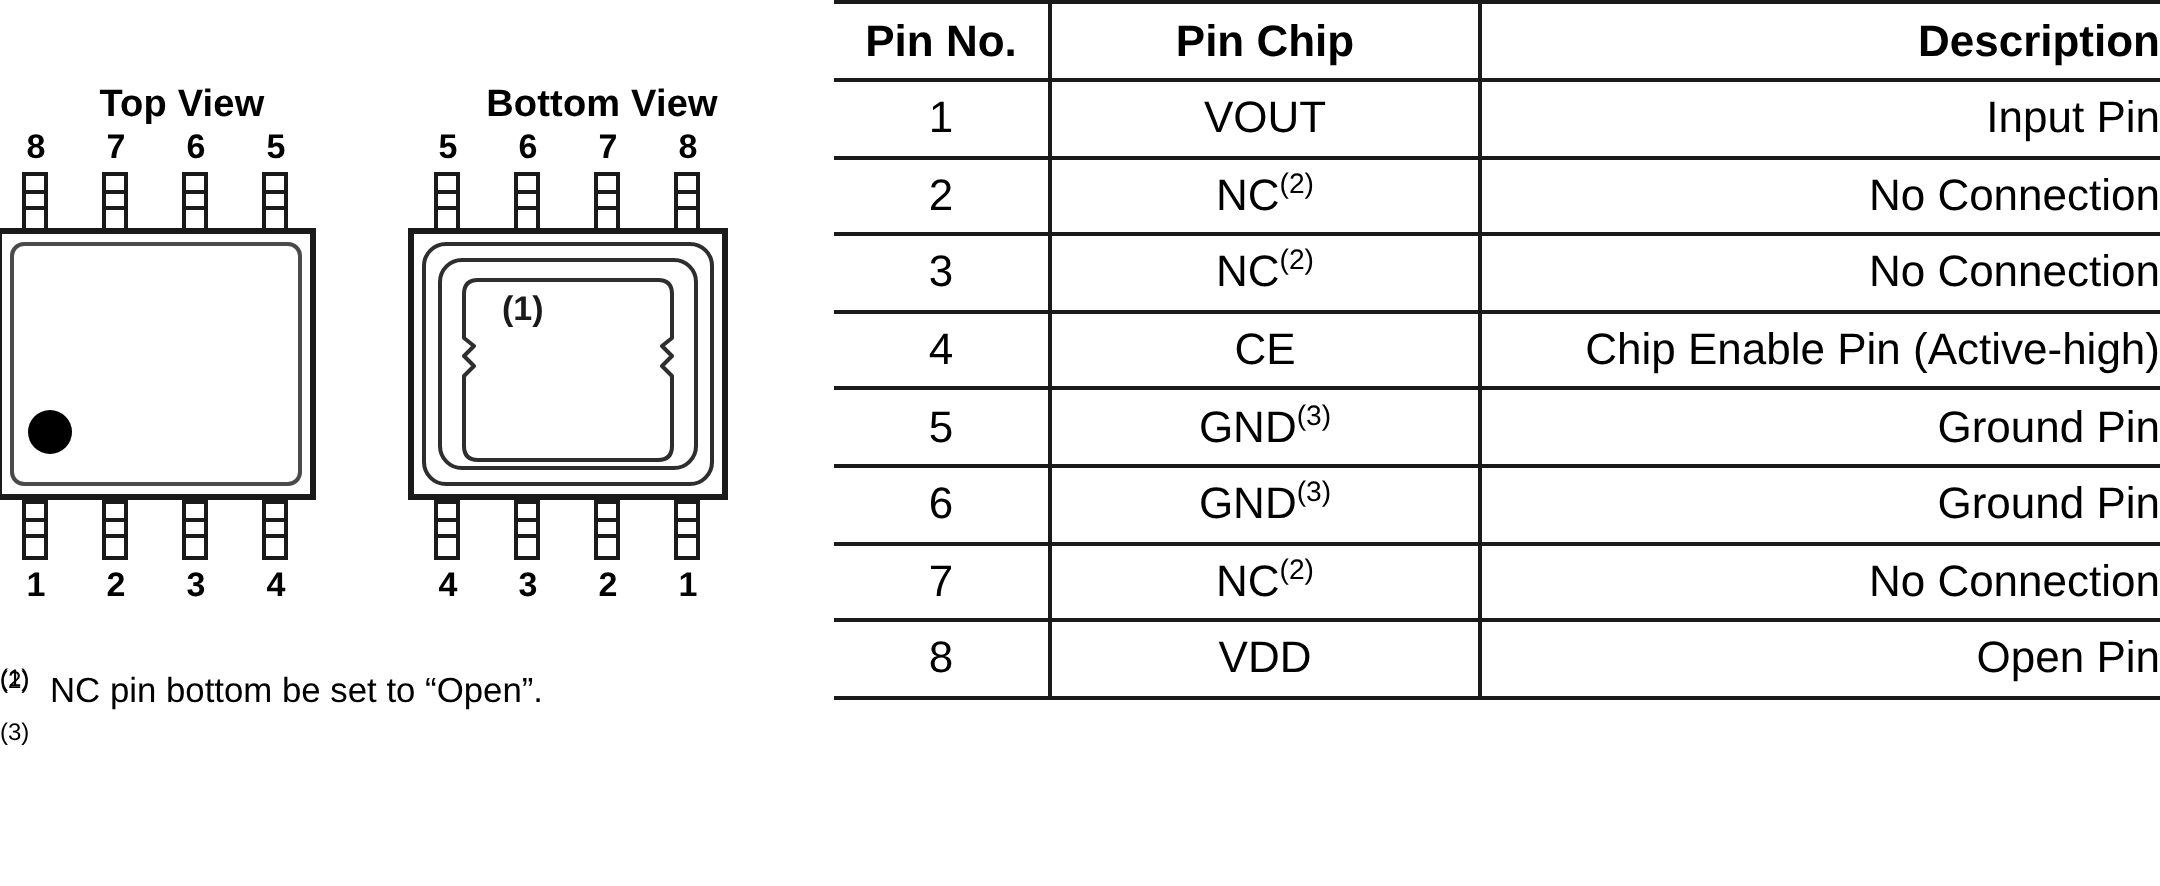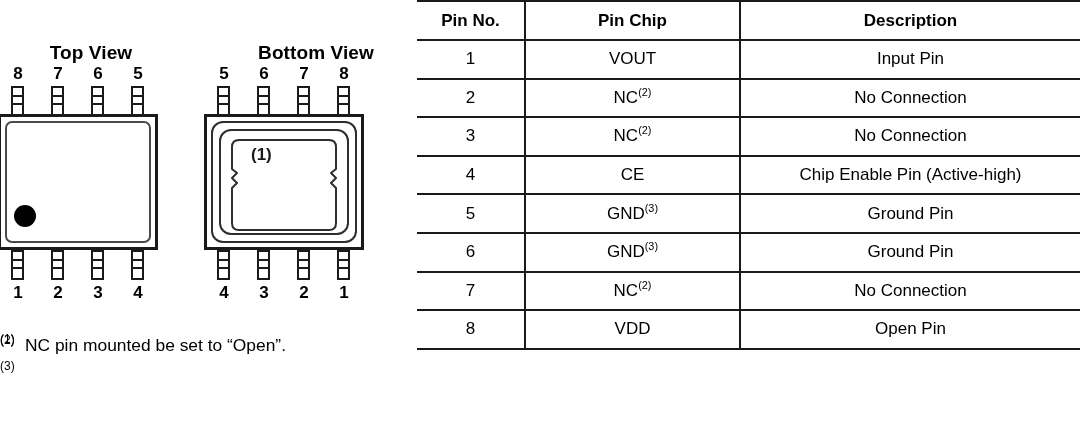--- a/index.html
+++ b/index.html
@@ -35,21 +35,21 @@
   .view-title {
     position: absolute;
     top: 42px;
     width: 100%;
     text-align: center;
     font-size: 19px;
     font-weight: bold;
     letter-spacing: 0.1px;
   }
   #top-view-group .view-title { left: -4px; }
-  #bottom-view-group .view-title { left: 16px; }
+  #bottom-view-group .view-title { left: 1px; }
 
   .pin-num-row {
     position: absolute;
     width: 100%;
     height: 20px;
     font-size: 17px;
     font-weight: bold;
   }
   .pin-num {
     position: absolute;
@@ -117,41 +117,41 @@
   .tab-svg { position: absolute; }
 
   
   #pin-table {
     position: absolute;
     left: 417px;
     top: 0;
     width: 663px;
     border-collapse: collapse;
     table-layout: fixed;
-    font-size: 17px;
+    font-size: 22px;
   }
   #pin-table col.c-no   { width: 108px; }
   #pin-table col.c-name { width: 215px; }
   #pin-table col.c-desc { width: 340px; }
 
   #pin-table th, #pin-table td {
     height: 36.6px;
     padding: 0;
     border-top: 2.2px solid #1a1a1a;
     border-bottom: 2.2px solid #1a1a1a;
     font-weight: normal;
     white-space: nowrap;
   }
   #pin-table th {
     font-weight: bold;
     height: 37px;
   }
   .col-sep { border-right: 2.2px solid #1a1a1a; }
   .cell-center { text-align: center; }
-  .cell-left { text-align: center; padding-left: 9px; }
+  .cell-left { text-align: right; padding-left: 9px; }
   sup {
     font-size: 0.64em;
     vertical-align: super;
     line-height: 0;
   }
 
   
   #footnotes {
     position: absolute;
     left: 0;
@@ -312,18 +312,18 @@
       </tr>
     </tbody>
 </table>
 
 <div id="footnotes">
   <p class="fn" id="footnote-1">
     <span class="fn-mark">(1)</span>
   </p>
   <p class="fn" id="footnote-2">
     <span class="fn-mark">(2)</span>
-    <span>NC pin mounted be set to “Open”.</span>
+    <span>NC pin bottom be set to “Open”.</span>
   </p>
   <p class="fn" id="footnote-3">
     <span class="fn-mark">(3)</span>
   </p>
 </div>
 
 </body></html>

